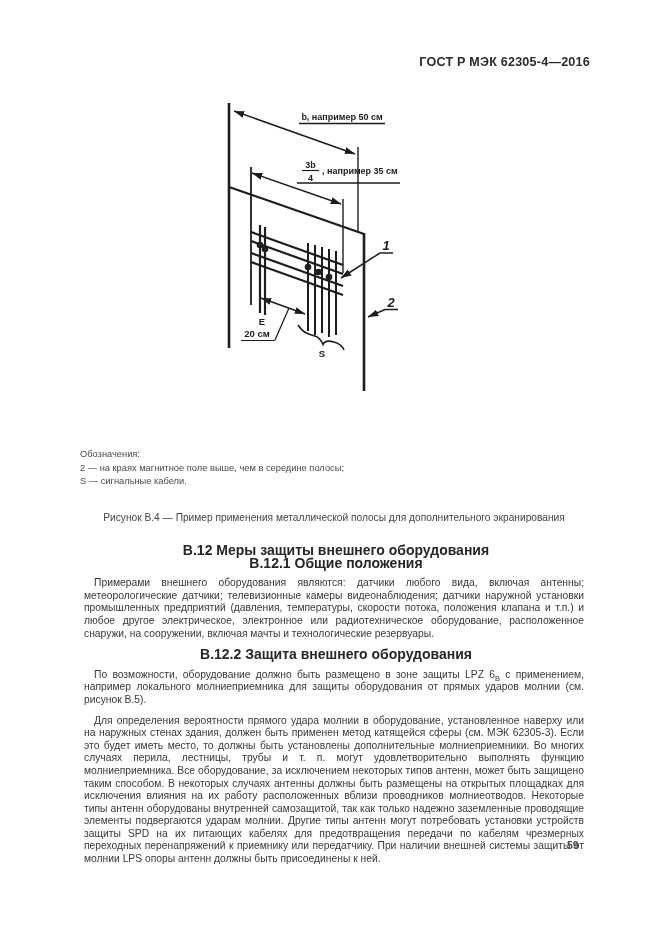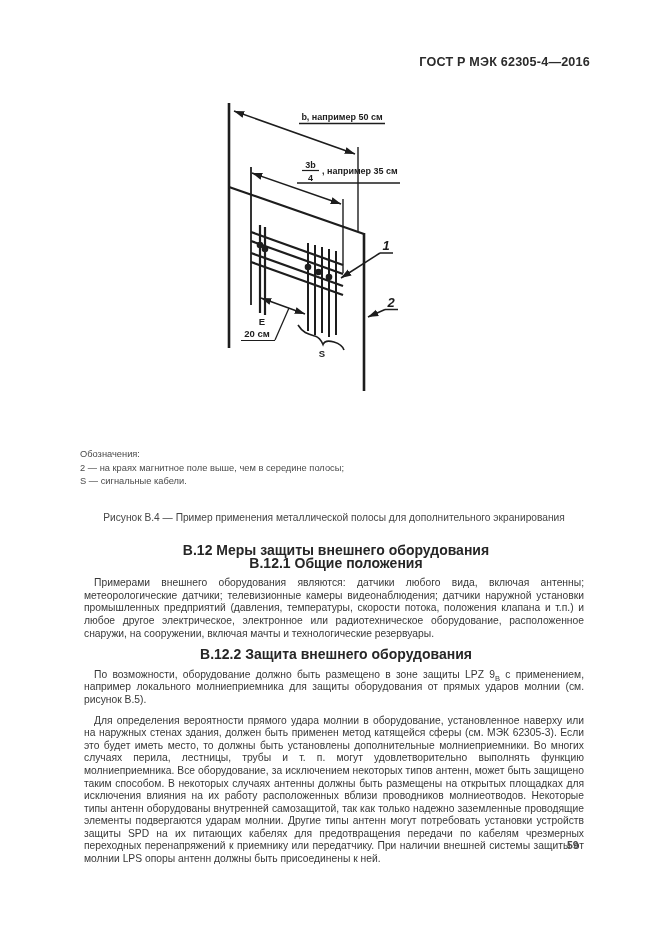--- a/index.html
+++ b/index.html
@@ -135,19 +135,19 @@
     <div class="legend-item"><span>S</span><span> — </span><span>сигнальные кабели.</span></div>
   </div>
 
   <div class="caption">Рисунок В.4 — Пример применения металлической полосы для дополнительного экранирования</div>
 
   <div class="content">
     <div class="hd">В.12 Меры защиты внешнего оборудования</div>
     <div class="hd">В.12.1 Общие положения</div>
     <p class="para">Примерами внешнего оборудования являются: датчики любого вида, включая антенны; метеорологические датчики; телевизионные камеры видеонаблюдения; датчики наружной установки промышленных предприятий (давления, температуры, скорости потока, положения клапана и т.п.) и любое другое электрическое, электронное или радиотехническое оборудование, расположенное снаружи, на сооружении, включая мачты и технологические резервуары.</p>
     <div class="hd">В.12.2 Защита внешнего оборудования</div>
-    <p class="para"><span>По возможности, оборудование должно быть размещено в зоне защиты LPZ 9</span><sub>B</sub><span> с применением, например локального молниеприемника для защиты оборудования от прямых ударов молнии (см. рисунок В.5).</span></p>
+    <p class="para"><span>По возможности, оборудование должно быть размещено в зоне защиты LPZ 6</span><sub>B</sub><span> с применением, например локального молниеприемника для защиты оборудования от прямых ударов молнии (см. рисунок В.5).</span></p>
     <p class="para">Для определения вероятности прямого удара молнии в оборудование, установленное наверху или на наружных стенах здания, должен быть применен метод катящейся сферы (см. МЭК 62305-3). Если это будет иметь место, то должны быть установлены дополнительные молниеприемники. Во многих случаях перила, лестницы, трубы и т. п. могут удовлетворительно выполнять функцию молниеприемника. Все оборудование, за исключением некоторых типов антенн, может быть защищено таким способом. В некоторых случаях антенны должны быть размещены на открытых площадках для исключения влияния на их работу расположенных вблизи проводников молниеотводов. Некоторые типы антенн оборудованы внутренней самозащитой, так как только надежно заземленные проводящие элементы подвергаются ударам молнии. Другие типы антенн могут потребовать установки устройств защиты SPD на их питающих кабелях для предотвращения передачи по кабелям чрезмерных переходных перенапряжений к приемнику или передатчику. При наличии внешней системы защиты от молнии LPS опоры антенн должны быть присоединены к ней.</p>
   </div>
 
   <div class="pagenum">59</div>
 
 </div>
 
 </body></html>

